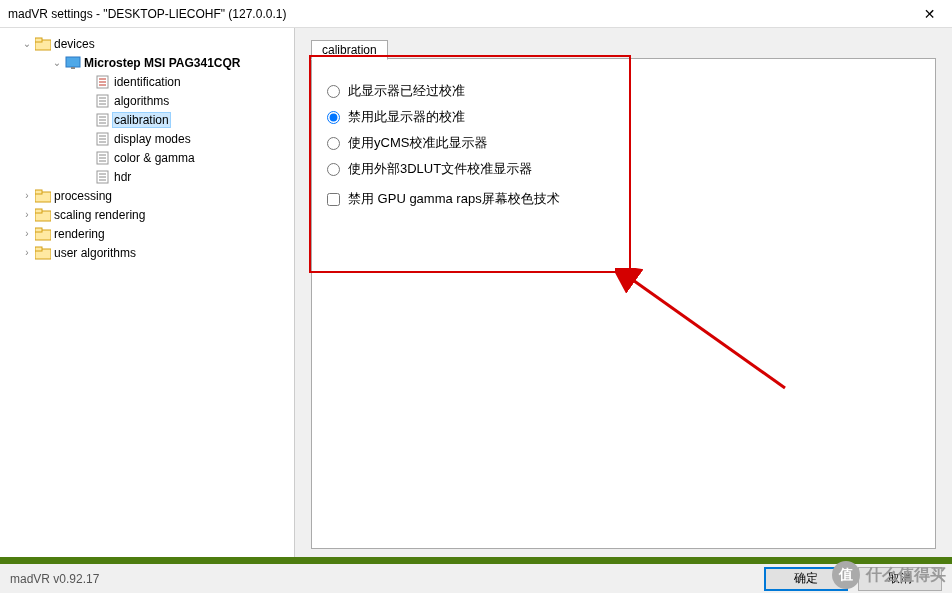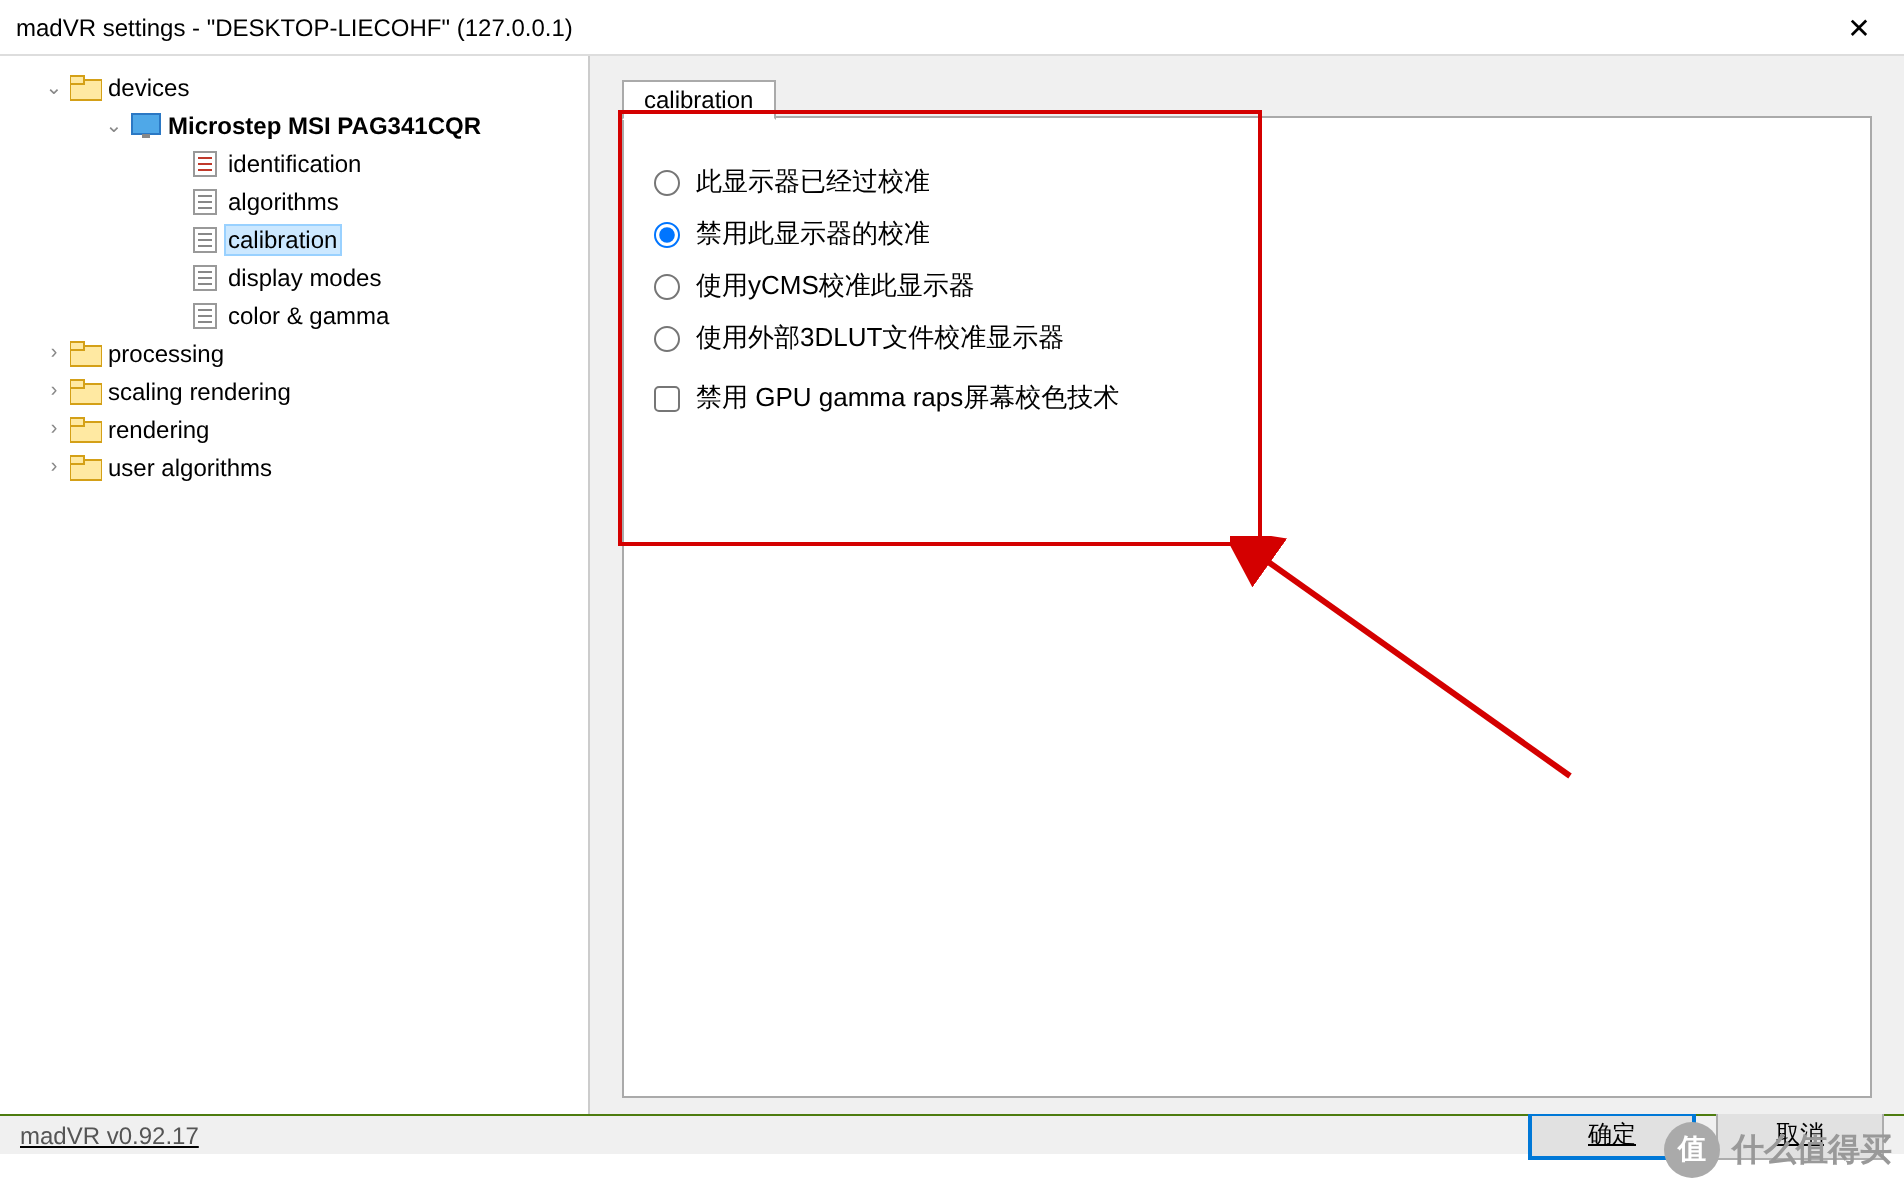--- a/index.html
+++ b/index.html
@@ -22,21 +22,21 @@
 .indent-3 { padding-left: 76px; }
 .folder-icon svg, .leaf-icon svg, .monitor-icon svg { display: block; }
 .tab { position: absolute; top: 12px; left: 16px; background: #fff; border: 1px solid #aaa; border-bottom: 1px solid #fff; padding: 2px 10px; z-index: 2; font-size: 12px; }
 .panel-border { position: absolute; top: 30px; left: 16px; right: 16px; bottom: 8px; background: #fff; border: 1px solid #aaa; }
 .highlight-box { position: absolute; top: 27px; left: 14px; width: 322px; height: 218px; border: 2px solid #d40000; pointer-events: none; z-index: 5; }
 .options { position: absolute; top: 50px; left: 32px; }
 .radio-row, .check-row { display: flex; align-items: center; height: 26px; font-size: 13px; }
 .radio-row input, .check-row input { margin-right: 8px; }
 .check-row { margin-top: 4px; }
 .arrow { position: absolute; top: 240px; left: 320px; z-index: 6; pointer-events: none; }
-.footer { height: 20px; background: #f0f0f0; border-top: 1px solid #4d7c0f; display: flex; align-items: center; padding: 0 10px; text-decoration: underline; }
+.footer { height: 36px; background: #f0f0f0; border-top: 7px solid #4d7c0f; display: flex; align-items: center; padding: 0 10px; }
 .version { flex: 1; color: #555; font-size: 12px; }
 .btn { min-width: 84px; height: 24px; margin-left: 10px; background: #e1e1e1; border: 1px solid #adadad; font-size: 12px; cursor: pointer; }
 .btn.primary { border: 2px solid #0078d7; }
 .watermark { position: absolute; right: 6px; bottom: 4px; display: flex; align-items: center; gap: 6px; color: #999; font-size: 16px; font-weight: bold; z-index: 20; pointer-events: none; }
 .watermark-logo { width: 28px; height: 28px; border-radius: 50%; background: #aaa; color: #fff; display: flex; align-items: center; justify-content: center; font-size: 14px; }
 </style>
 </head>
 <body>
 
 <div class="titlebar">
@@ -121,20 +121,32 @@
         <span class="toggle"></span>
         <span class="icon leaf-icon">
           <svg width="16" height="14">
               <rect x="2" y="1" width="11" height="12" fill="#fff" stroke="#999"></rect>
               <line x1="4" y1="4" x2="11" y2="4" stroke="#888"></line>
               <line x1="4" y1="7" x2="11" y2="7" stroke="#888"></line>
               <line x1="4" y1="10" x2="11" y2="10" stroke="#888"></line>
             </svg>
         </span>
         <span class="label">color &amp; gamma</span>
+      </li>
+      <li class="tree-item indent-3">
+        <span class="toggle"></span>
+        <span class="icon leaf-icon">
+          <svg width="16" height="14">
+              <rect x="2" y="1" width="11" height="12" fill="#fff" stroke="#999"></rect>
+              <line x1="4" y1="4" x2="11" y2="4" stroke="#888"></line>
+              <line x1="4" y1="7" x2="11" y2="7" stroke="#888"></line>
+              <line x1="4" y1="10" x2="11" y2="10" stroke="#888"></line>
+            </svg>
+        </span>
+        <span class="label">hdr</span>
       </li>
       <li class="tree-item indent-1">
         <span class="toggle">›</span>
         <span class="icon folder-icon">
           <svg width="16" height="14">
               <rect x="0" y="3" width="16" height="10" fill="#ffe9a2" stroke="#d4a017"></rect>
               <rect x="0" y="1" width="7" height="4" fill="#ffe9a2" stroke="#d4a017"></rect>
             </svg>
         </span>
         <span class="label">processing</span>

